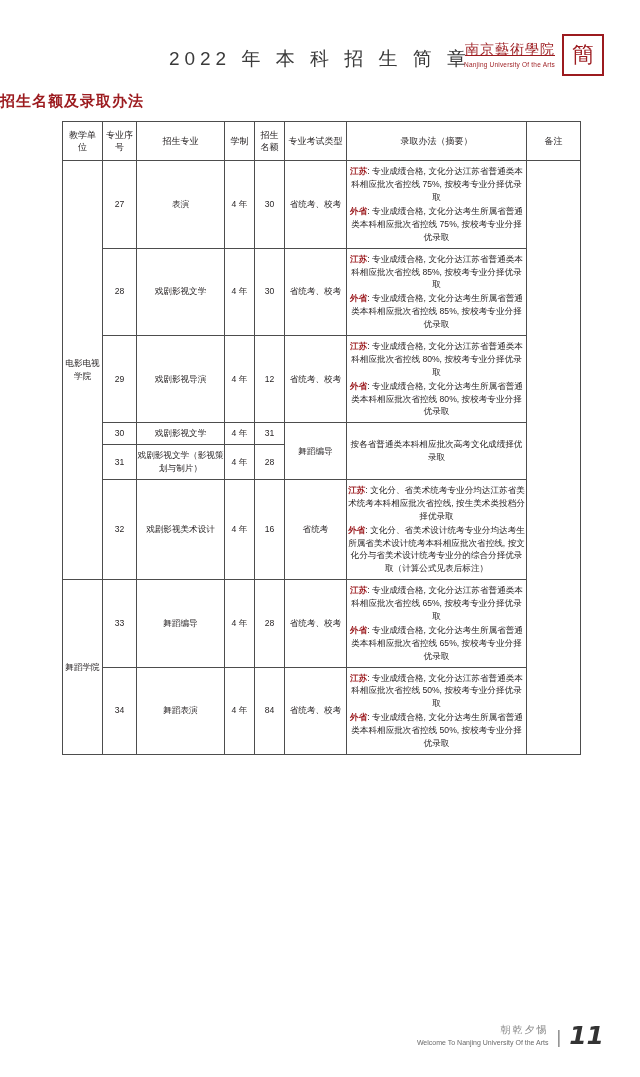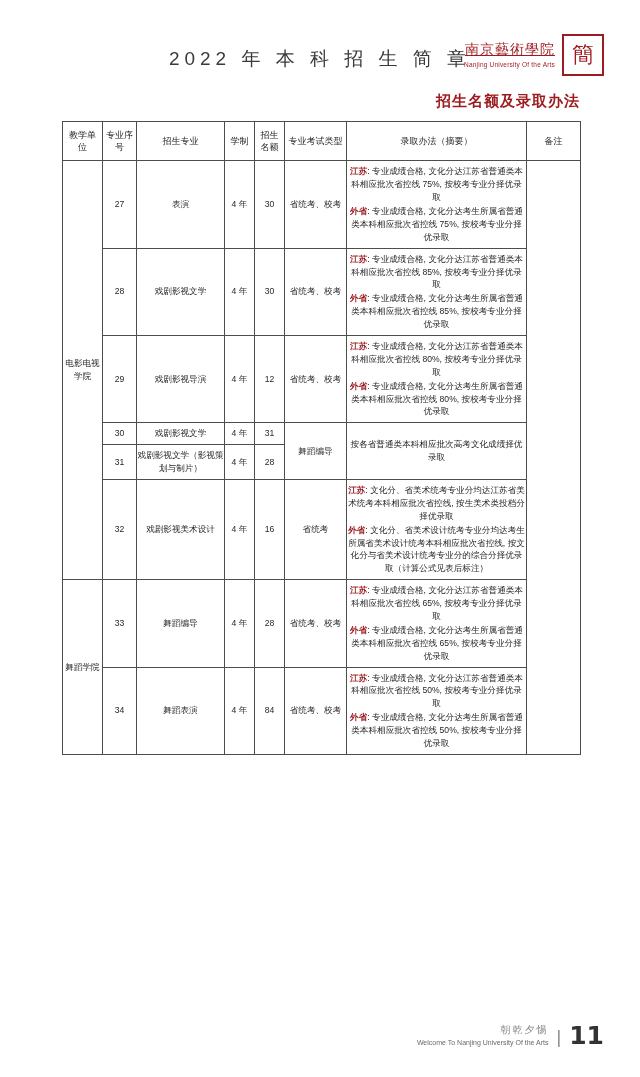--- a/index.html
+++ b/index.html
@@ -77,21 +77,20 @@
     font-size: 22px;
     line-height: 1;
     box-sizing: border-box;
   }
 
   
   .section-title {
     color: #9c1b1f;
     font-size: 15px;
     font-weight: bold;
-    text-align: right;
     padding-right: 60px;
     margin-bottom: 10px;
     letter-spacing: 1px;
   }
 
   
   .table-wrap {
     padding: 0 60px 0 62px;
   }
   table.main {
@@ -172,20 +171,21 @@
     color: #8a8a8a;
     line-height: 1;
     padding-bottom: 1px;
   }
   .footer-page {
     font-family: "DejaVu Sans", sans-serif;
     font-size: 25px;
     font-weight: bold;
     color: #333;
     line-height: 0.9;
+    font-style: italic;
   }
 </style>
 </head>
 <body>
 
 <div class="page">
 
   <div class="header">
     <div class="header-title">2022 年 本 科 招 生 简 章</div>
     <div class="logo-block">

